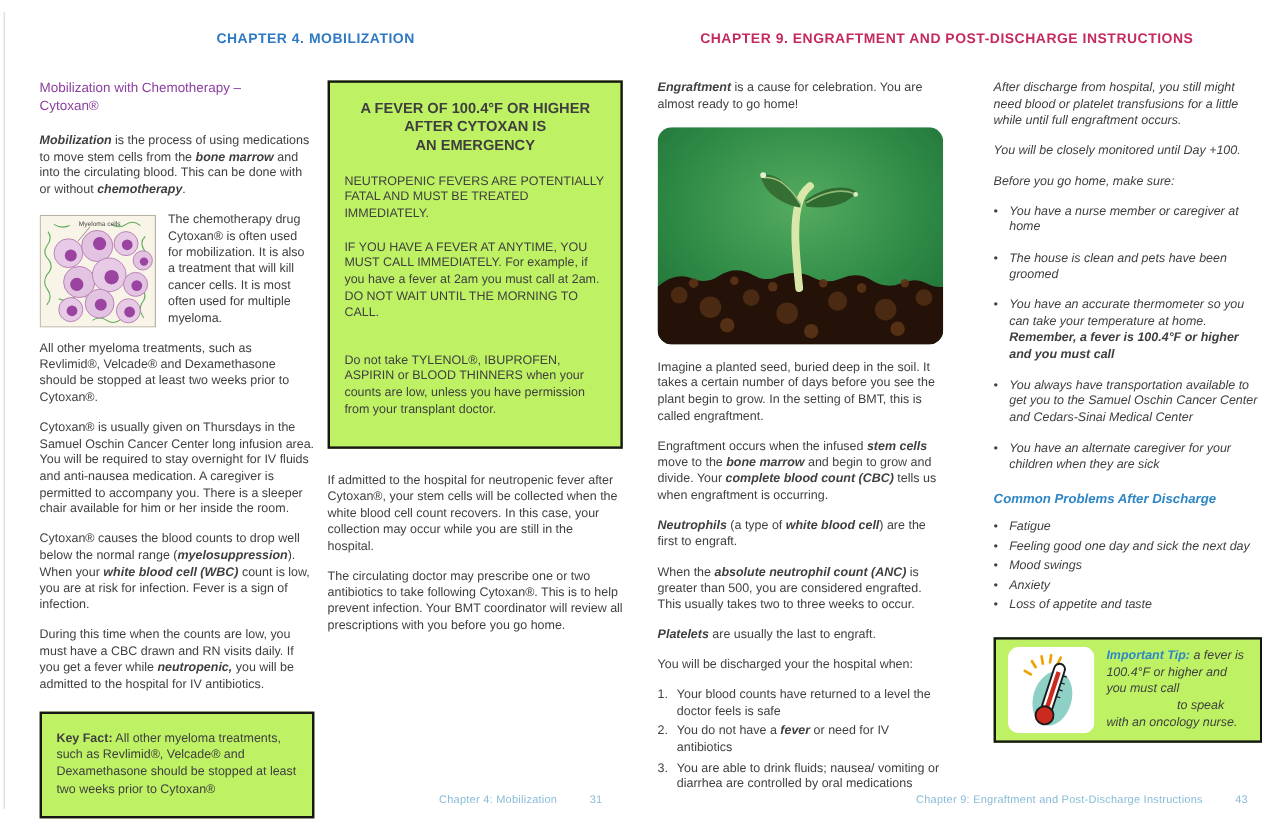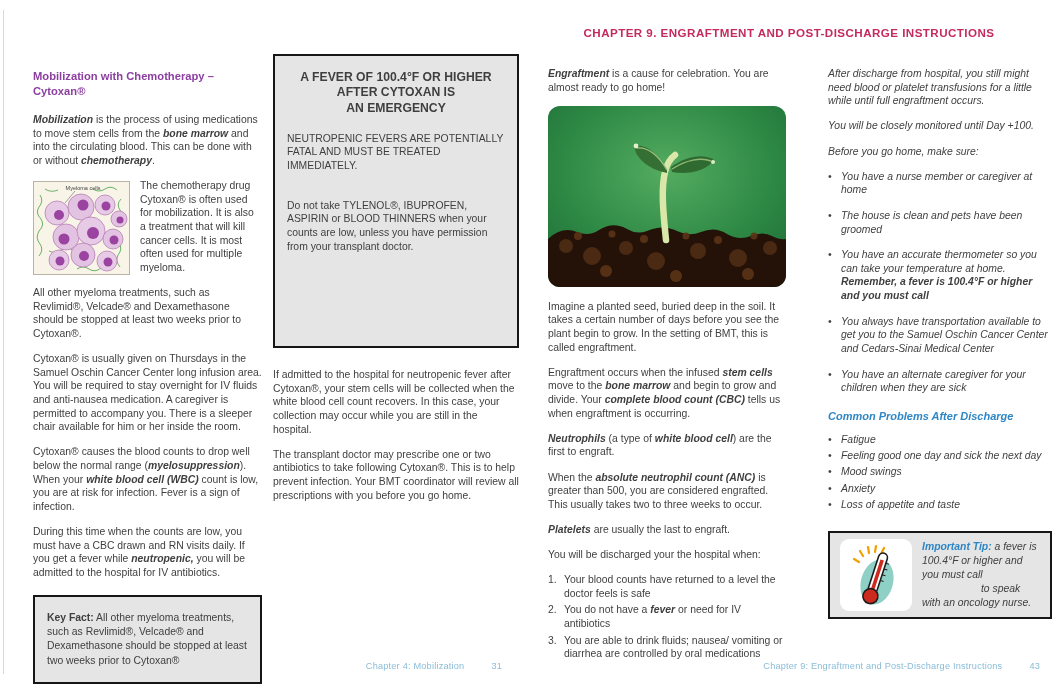--- a/index.html
+++ b/index.html
@@ -20,29 +20,29 @@
   .page--right .page-header { color: #c42a5c; }
   .cols { display: flex; margin-top: 28px; }
   .page--left  .cols { padding-left: 33px; }
   .page--left  .col1 { width: 229px; margin-right: 11px; }
   .page--left  .col2 { width: 246px; }
   .page--right .cols { padding-left: 22px; gap: 32px; }
   .page--right .col1 { width: 240px; margin-right: 10px; }
   .page--right .col2 { width: 243px; font-style: italic; }
   .col { font-size: 10.4px; line-height: 1.31; }
   .p { margin: 0 0 11.5px; }
-  .subhead-purple { color: #8c3fa0; font-weight: 700; font-size: 11.2px; line-height: 1.3; margin: 15px 0 15px; white-space: pre-line; }
+  .subhead-purple { color: #8c3fa0; font-weight: 400; font-size: 11.2px; line-height: 1.3; margin: 0 0 15px; white-space: pre-line; }
   .subhead-blue { color: #2e86c5; font-weight: 700; font-size: 11px; margin: 14px 0 10px; }
   .seg-bi { font-weight: 700; font-style: italic; }
   .seg-b { font-weight: 700; }
   .seg-bblue { font-weight: 700; color: #2e86c5; }
   .seg-gap { display: inline-block; width: 56px; }
   .fig-cells { float: left; width: 97px; height: 94px; margin: 2px 10px 4px 0; }
   .clear { clear: both; }
-  .ybox { background: #e5e5e5; border: 2px solid #161616; }
+  .ybox { background: #bef264; border: 2px solid #161616; }
   .ybox--emergency { padding: 14px 12px 10px; min-height: 294px; margin-bottom: 20px; }
   .ybox--emergency .ybox-title { text-align: center; font-weight: 700; font-size: 12.2px; line-height: 1.25; white-space: pre-line; margin: 0 0 16px; }
   .ybox--emergency .p { margin-bottom: 14px; }
   .gap-top { margin-top: 26px; }
   .ybox--keyfact { margin-top: 16px; padding: 14px 12px; text-align: left; line-height: 1.35; }
   .ybox--tip { margin-top: 20px; padding: 6px 10px; display: flex; align-items: center; gap: 10px; }
   .tip-icon { width: 72px; height: 72px; flex: none; }
   .tip-text { font-size: 10.4px; line-height: 1.34; }
   .photo { width: 238px; height: 181px; margin: 3px 0 13px; display: block; }
   .list-row { display: flex; }
@@ -58,20 +58,21 @@
   .footer .pagenum { margin-left: 27px; }
 </style>
 </head>
 <body>
 
 <div class="scan-edge"></div>
 
 <div class="spread">
 
   <div class="page page--left">
+    <div class="page-header">CHAPTER 4. MOBILIZATION</div>
 
     <div class="cols">
 
       <div class="col col1">
         <div class="subhead-purple">Mobilization with Chemotherapy –
 Cytoxan®</div>
 
         <p class="p"><span class="seg-bi">Mobilization</span><span> is the process of using medications to move stem cells from the </span><span class="seg-bi">bone marrow</span><span> and into the circulating blood. This can be done with or without </span><span class="seg-bi">chemotherapy</span><span>.</span></p>
 
         <div>
@@ -125,25 +126,26 @@
 
         <div class="ybox ybox--keyfact"><span class="seg-b">Key Fact:</span><span> All other myeloma treatments, such as Revlimid®, Velcade® and Dexamethasone should be stopped at least two weeks prior to Cytoxan®</span></div>
       </div>
 
       <div class="col col2">
         <div class="ybox ybox--emergency">
           <div class="ybox-title">A FEVER OF 100.4°F OR HIGHER
 AFTER CYTOXAN IS
 AN EMERGENCY</div>
           <p class="p">NEUTROPENIC FEVERS ARE POTENTIALLY FATAL AND MUST BE TREATED IMMEDIATELY.</p>
+          <p class="p">IF YOU HAVE A FEVER AT ANYTIME, YOU MUST CALL IMMEDIATELY. For example, if you have a fever at 2am you must call at 2am. DO NOT WAIT UNTIL THE MORNING TO CALL.</p>
           <p class="p gap-top">Do not take TYLENOL®, IBUPROFEN, ASPIRIN or BLOOD THINNERS when your counts are low, unless you have permission from your transplant doctor.</p>
         </div>
 
         <p class="p">If admitted to the hospital for neutropenic fever after Cytoxan®, your stem cells will be collected when the white blood cell count recovers. In this case, your collection may occur while you are still in the hospital.</p>
-        <p class="p">The transplant doctor may prescribe one or two antibiotics to take following Cytoxan®. This is to help prevent infection. Your BMT coordinator will review all prescriptions with you before you go home.</p>
+        <p class="p">The circulating doctor may prescribe one or two antibiotics to take following Cytoxan®. This is to help prevent infection. Your BMT coordinator will review all prescriptions with you before you go home.</p>
       </div>
     </div>
 
     <div class="footer">
       <span>Chapter 4: Mobilization</span>
       <span class="pagenum">31</span>
     </div>
   </div>
 
   <div class="page page--right">

